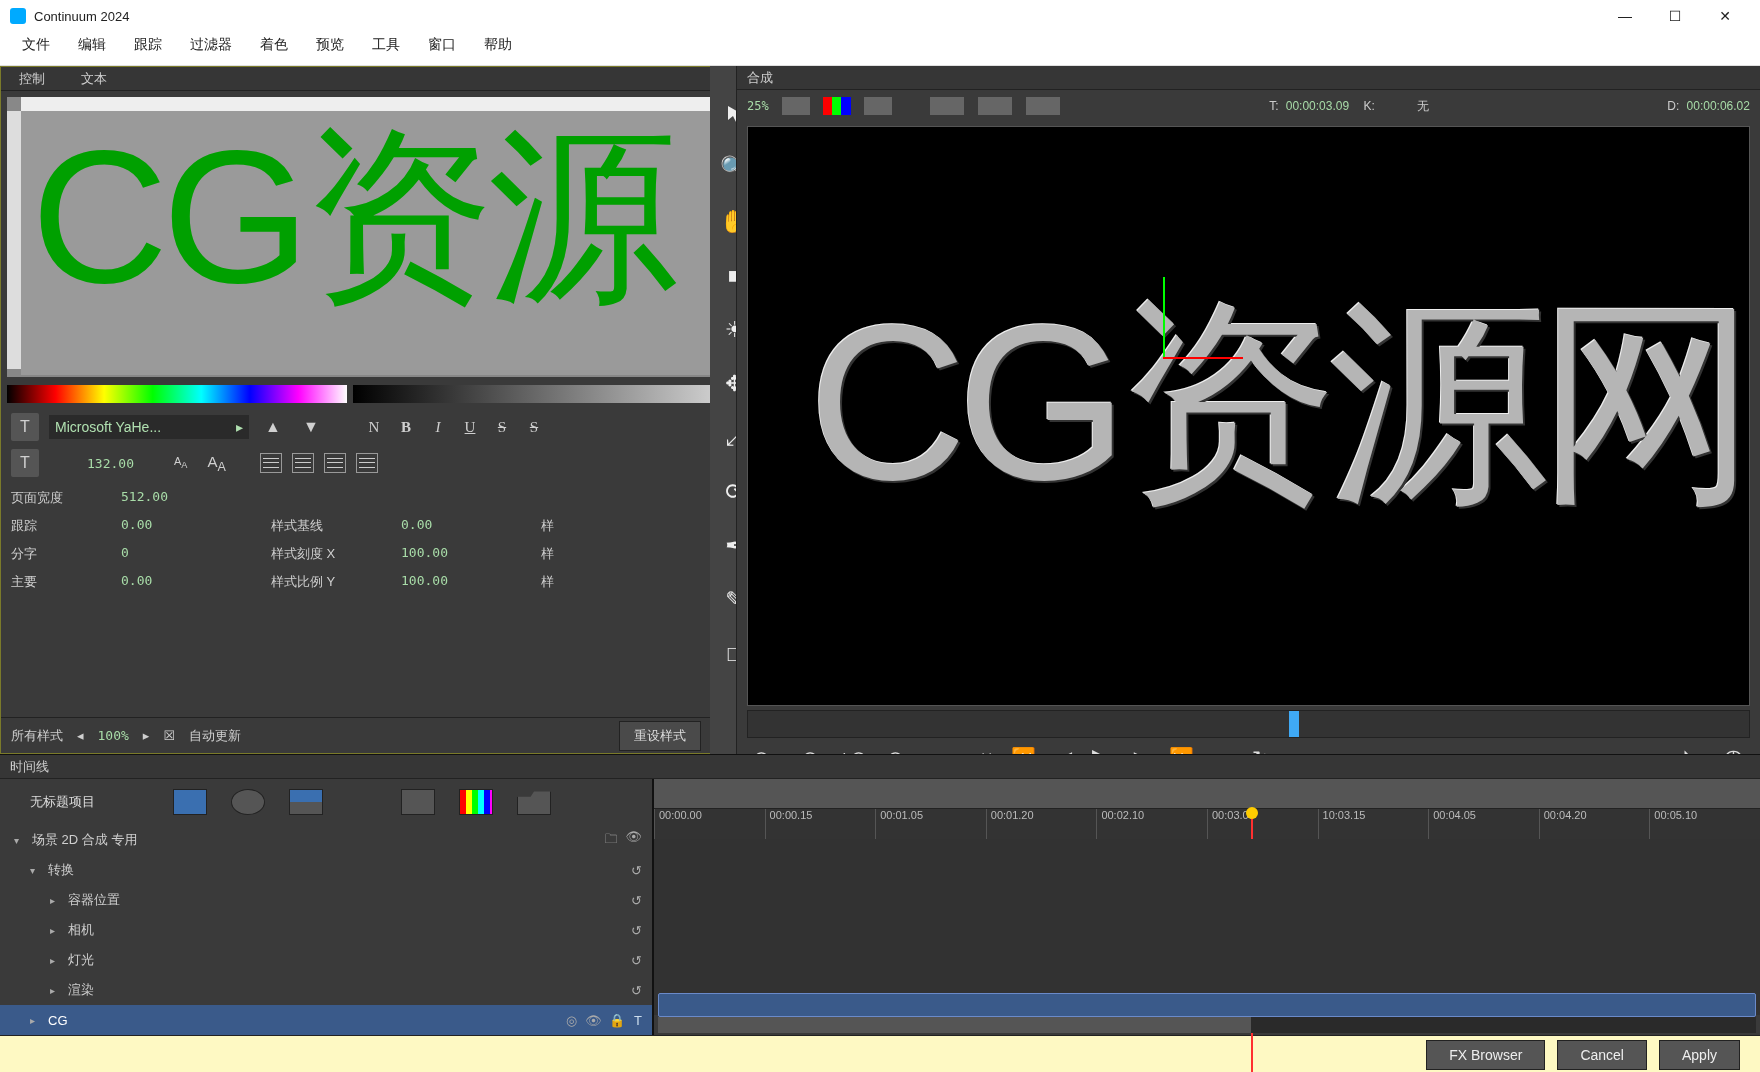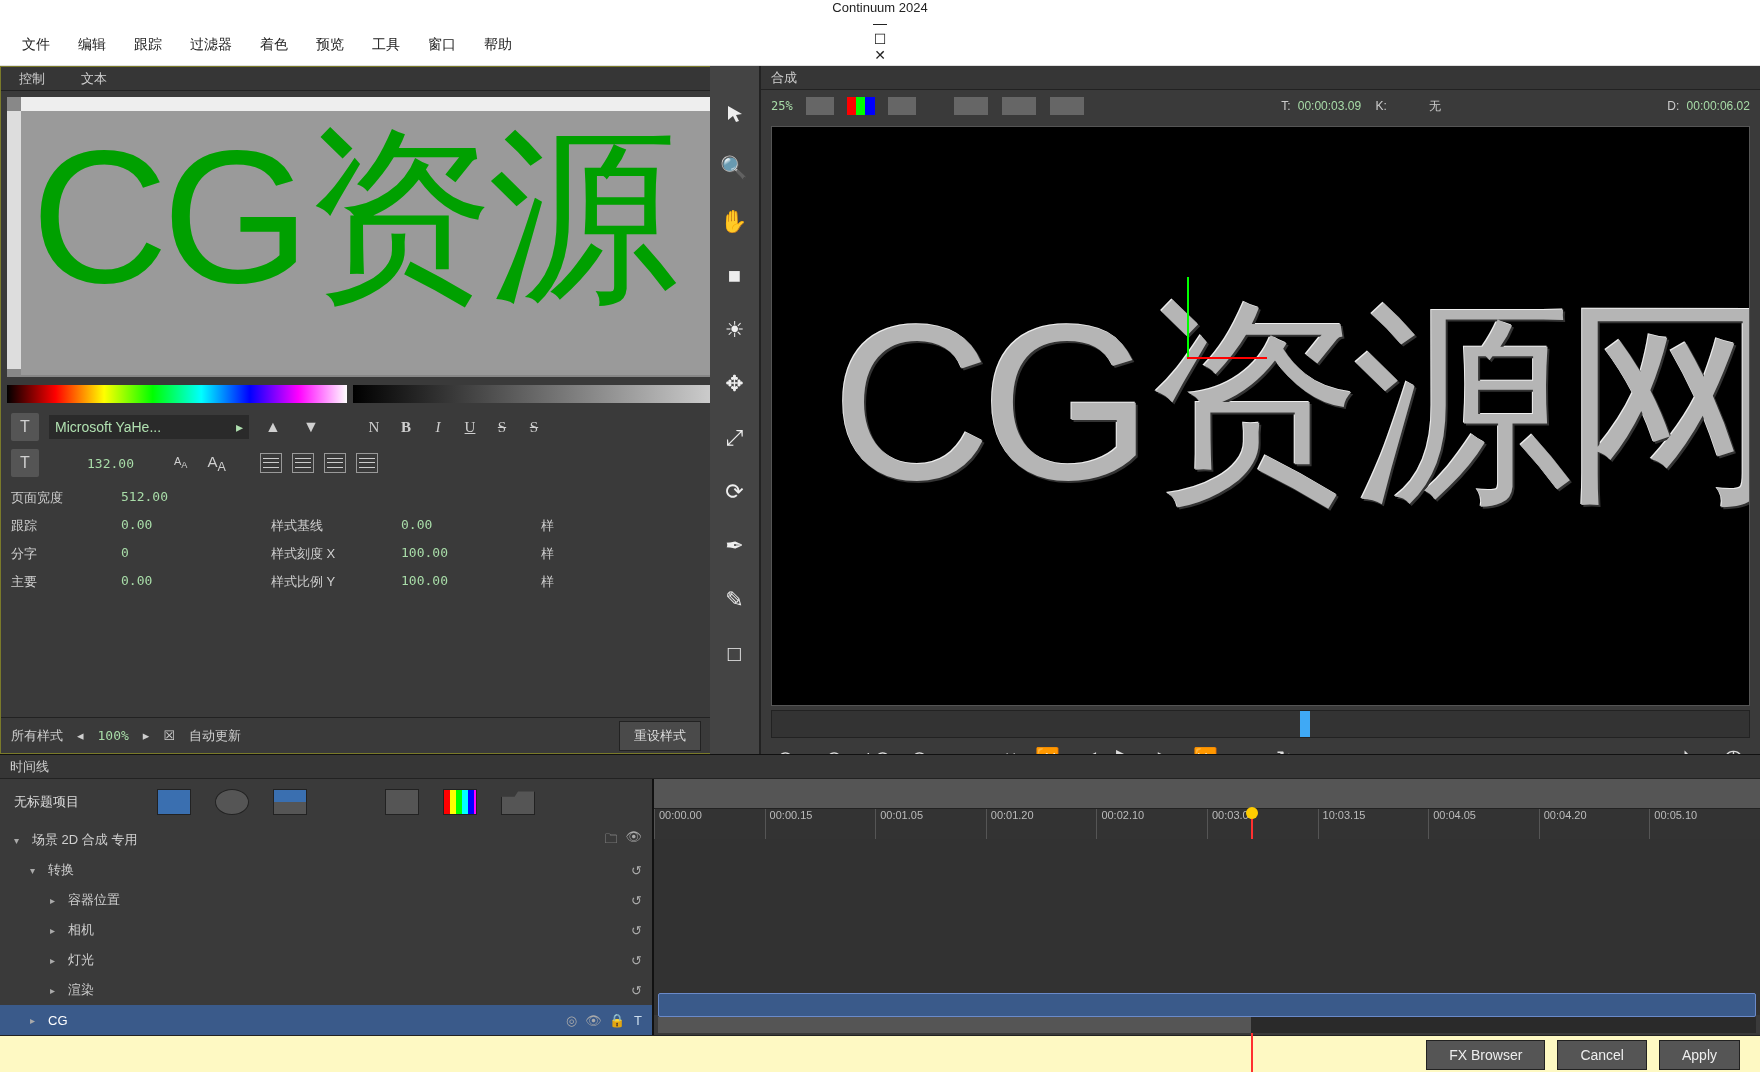--- a/index.html
+++ b/index.html
@@ -1,17 +1,17 @@
 <!DOCTYPE html>
 <html><head>
 <meta charset="utf-8">
 <style>
 * { margin: 0; padding: 0; box-sizing: border-box; font-family: "Microsoft YaHei", Arial, sans-serif; user-select: none; }
 html, body { width: 1760px; height: 1072px; background: #ffffff; overflow: hidden; }
-.titlebar { height: 32px; display: flex; align-items: center; padding: 0 10px; background: #fff; font-size: 13px; color: #222; flex-direction: column; }
+.titlebar { height: 32px; display: flex; align-items: center; padding: 0 10px; background: #fff; font-size: 13px; color: #222; }
 .titlebar .app-icon { width: 16px; height: 16px; background: #00aaff; border-radius: 3px; margin-right: 8px; }
 .titlebar .spacer { flex: 1; }
 .titlebar .winbtn { width: 50px; height: 32px; display: flex; align-items: center; justify-content: center; font-size: 14px; color: #222; }
 .menubar { height: 34px; display: flex; align-items: flex-start; padding: 0 8px; background: #fff; border-bottom: 1px solid #e0e0e0; font-size: 14px; color: #222; }
 .menubar .mitem { padding: 4px 14px; }
 .app { position: relative; height: calc(100% - 66px); background: #3a3a3a; }
 .section-title { height: 24px; background: #363636; color: #cfcfcf; font-size: 13px; padding: 3px 10px; border-bottom: 1px solid #222; }
 
 
 .panel-controltext { position: absolute; left: 0; top: 0; width: 808px; height: 688px; background: #3a3a3a; border: 1px solid #7a7a2a; }
@@ -44,21 +44,21 @@
 .prop-grid .val { color: #a8dca8; font-family: monospace; }
 .bottom-bar { position: absolute; bottom: 0; left: 0; right: 0; height: 36px; display: flex; align-items: center; gap: 14px; padding: 0 10px; color: #cfcfcf; font-size: 13px; border-top: 1px solid #222; }
 .bottom-bar .val { color: #a8dca8; font-family: monospace; }
 .bottom-bar .btn { background: #4a4a4a; padding: 5px 14px; border: 1px solid #222; font-size: 13px; color: #ddd; }
 
 
 .tool-strip { position: absolute; left: 710px; top: 0; width: 50px; height: 688px; background: #444; border-right: 1px solid #222; padding-top: 30px; display: flex; flex-direction: column; align-items: center; gap: 18px; color: #eee; font-size: 22px; }
 .tool-strip .tool { width: 36px; height: 36px; display: flex; align-items: center; justify-content: center; }
 
 
-.panel-composite { position: absolute; left: 760px; top: 0; right: 0; height: 688px; background: #3a3a3a; border-left: 1px solid #222; }
+.panel-composite { position: absolute; left: 736px; top: 0; right: 0; height: 688px; background: #3a3a3a; border-left: 1px solid #222; }
 .comp-toolbar { height: 32px; display: flex; align-items: center; gap: 12px; padding: 0 10px; color: #ccc; font-size: 12px; }
 .comp-toolbar .zoom { color: #a8dca8; font-family: monospace; }
 .comp-toolbar .chip { width: 28px; height: 18px; background: #666; margin: 0 1px; }
 .comp-toolbar .rgb { width: 28px; height: 18px; background: linear-gradient(90deg,#f00 33%,#0f0 33% 66%,#00f 66%); }
 .comp-toolbar .tc { font-family: monospace; color: #a8dca8; margin-left: auto; }
 .comp-toolbar .tclabel { color: #ccc; }
 .viewer { margin: 4px 10px; height: 580px; background: #000; border: 1px solid #555; position: relative; overflow: hidden; }
 .viewer .render-text { position: absolute; top: 130px; left: 60px; font-size: 220px; font-weight: 400; color: #b5b5b5; letter-spacing: -10px; white-space: nowrap; text-shadow: 2px 2px 0 #333, -1px -1px 0 #eee; }
 .viewer .gizmo { position: absolute; top: 230px; left: 415px; }
 .viewer .gizmo .ax { position: absolute; background: #0f0; width: 2px; height: 80px; top: -80px; left: 0; }
@@ -67,21 +67,21 @@
 .tick-bar .handle { position: absolute; top: 0; left: 54%; width: 10px; height: 100%; background: #3fa9f5; }
 .transport { height: 40px; display: flex; align-items: center; gap: 20px; padding: 0 16px; color: #ddd; font-size: 20px; }
 .transport .big { font-size: 28px; }
 .transport .spacer-sm { width: 30px; }
 .transport .right-icons { margin-left: auto; display: flex; gap: 20px; font-size: 24px; }
 
 
 .panel-timeline { position: absolute; left: 0; top: 688px; right: 0; bottom: 0; background: #3a3a3a; border-top: 1px solid #111; display: flex; flex-direction: column; }
 .tl-body { flex: 1; display: flex; }
 .tl-left { width: 654px; border-right: 2px solid #111; display: flex; flex-direction: column; }
-.tl-left-head { height: 46px; display: flex; align-items: center; gap: 24px; padding: 0 14px; color: #ddd; font-size: 13px; }
+.tl-left-head { height: 46px; display: flex; align-items: center; gap: 24px; padding: 0 30px; color: #ddd; font-size: 13px; }
 .tl-icon { width: 34px; height: 26px; background: #555; border: 1px solid #222; }
 .tl-icon.active { background: #3a6fb0; }
 .tl-icon.bars { background: repeating-linear-gradient(90deg,#f00 0 6px,#ff0 6px 12px,#0f0 12px 18px,#0ff 18px 24px,#00f 24px 30px,#f0f 30px 36px); }
 .tree { flex: 1; color: #cfcfcf; font-size: 13px; overflow: hidden; }
 .tree-row { display: flex; align-items: center; height: 30px; padding-left: 14px; gap: 8px; }
 .tree-row .arrow { width: 10px; color: #aaa; font-size: 10px; }
 .tree-row.selected { background: #3a5a8a; color: #fff; }
 .tree-row .row-icons { margin-left: auto; margin-right: 10px; color: #aaa; display: flex; gap: 8px; }
 .tl-right { flex: 1; display: flex; flex-direction: column; position: relative; }
 .track-header { height: 30px; background: #555; border-bottom: 1px solid #222; }

